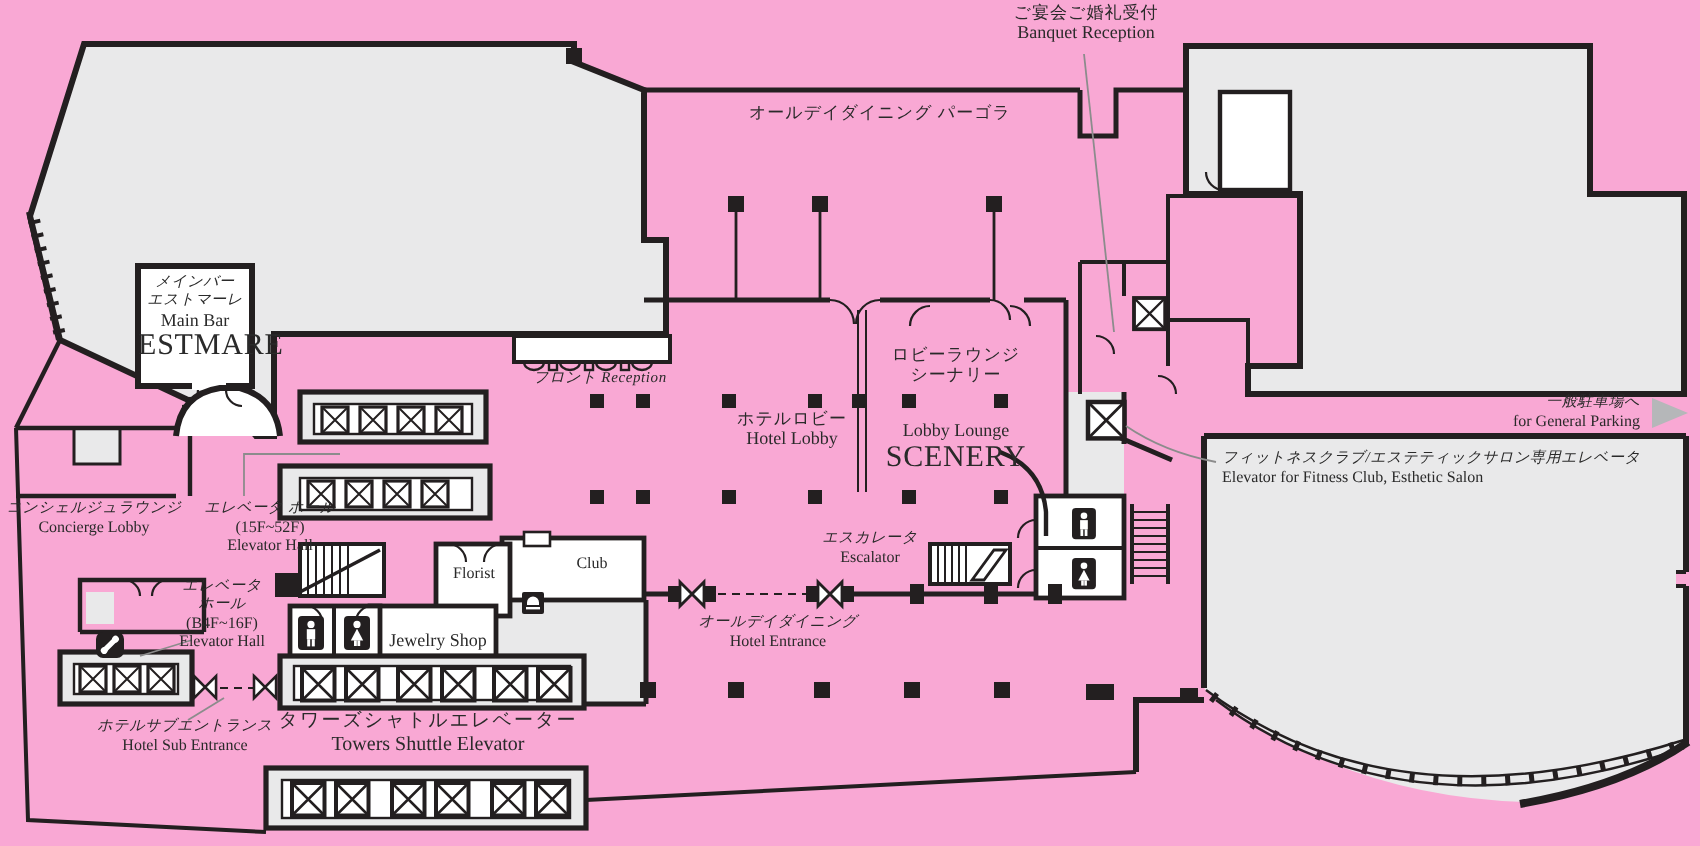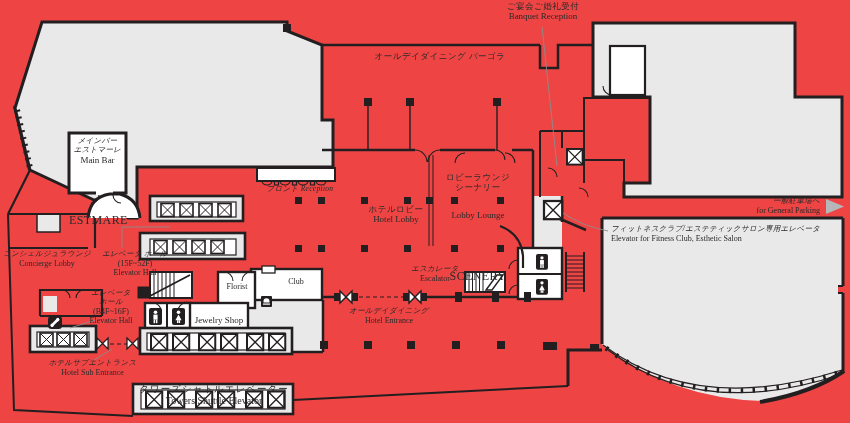--- a/index.html
+++ b/index.html
@@ -1,25 +1,25 @@
 <!DOCTYPE html>
 <html><head>
 <meta charset="utf-8">
 <style>
   html,body{margin:0;padding:0;background:#ffffff;}
-  #plan{position:relative;width:850px;height:423px;background:#ef4444;overflow:hidden;
+  #plan{position:relative;width:850px;height:423px;background:#f9a8d4;overflow:hidden;
         font-family:"Liberation Serif","DejaVu Serif",serif;}
   #plan svg{position:absolute;left:0;top:0;}
   .lbl{position:absolute;text-align:center;color:#2a2a2a;line-height:1.18;z-index:5;}
   .lbl span{display:block;white-space:nowrap;}
   .ja{font-size:8.5px;letter-spacing:.5px;}
   .ja-sm{font-size:7.5px;letter-spacing:.3px;font-style:italic;}
   .en{font-size:9px;text-align:center;}
   .en-sm{font-size:8px;}
-  .en-big{font-size:12px;letter-spacing:.4px;margin-top:48px;}
+  .en-big{font-size:15px;letter-spacing:.4px;}
   .en-mid{font-size:10px;}
   .ja-mid{font-size:9.5px;letter-spacing:1px;}
   .left{text-align:left;} .right{text-align:right;}
 </style>
 </head>
 <body>
 
 <div id="plan">
 <svg width="850" height="423" viewBox="0 0 850 423">
   <defs>
@@ -356,21 +356,21 @@
   <span class="ja-sm">ホール</span>
   <span class="en-sm">(B4F~16F)</span>
   <span class="en-sm">Elevator Hall</span>
 </div>
 
 <div class="lbl" style="left:35px;top:359px;width:115px;">
   <span class="ja-sm">ホテルサブエントランス</span>
   <span class="en-sm">Hotel Sub Entrance</span>
 </div>
 
-<div class="lbl" style="left:139px;top:356px;width:150px;margin-top:28px;">
+<div class="lbl" style="left:139px;top:356px;width:150px;">
   <span class="ja-mid">タワーズシャトルエレベーター</span>
   <span class="en-mid">Towers Shuttle Elevator</span>
 </div>
 
 <div class="lbl" style="left:218px;top:282px;width:38px;">
   <span class="en-sm">Florist</span>
 </div>
 
 <div class="lbl" style="left:186px;top:315px;width:66px;">
   <span class="en">Jewelry Shop</span>

